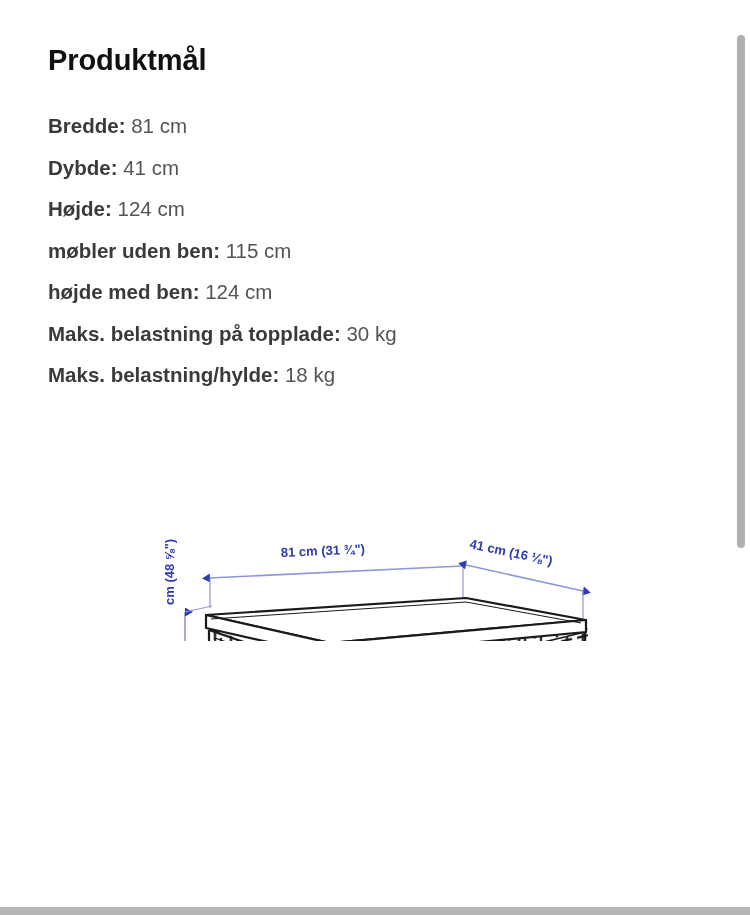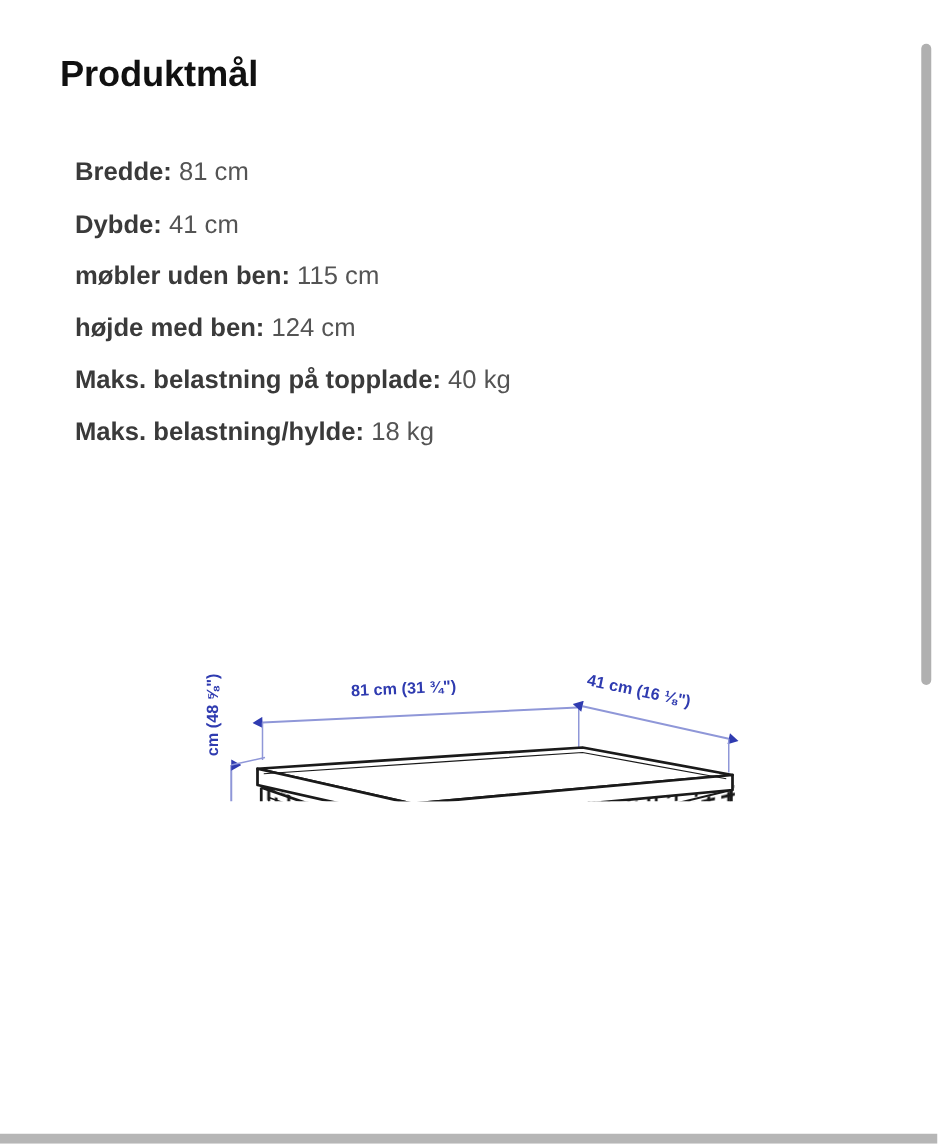--- a/index.html
+++ b/index.html
@@ -35,21 +35,21 @@
     color: #111111;
     letter-spacing: -0.1px;
   }
 
   .spec-list {
     position: absolute;
     left: 48px;
     top: 105px;
     width: 600px;
     list-style: none;
-    margin: 12px;
+    margin: 0;
     padding: 0;
   }
   .spec-row {
     font-size: 20.5px;
     line-height: 41.5px;
     color: #484848;
     white-space: nowrap;
   }
   .spec-label {
     font-weight: bold;
@@ -120,30 +120,34 @@
   <ul class="spec-list">
     <li class="spec-row">
       <span class="spec-label">Bredde:</span>
       <span class="spec-value">81 cm</span>
     </li>
     <li class="spec-row">
       <span class="spec-label">Dybde:</span>
       <span class="spec-value">41 cm</span>
     </li>
     <li class="spec-row">
+      <span class="spec-label">Højde:</span>
+      <span class="spec-value">124 cm</span>
+    </li>
+    <li class="spec-row">
       <span class="spec-label">møbler uden ben:</span>
       <span class="spec-value">115 cm</span>
     </li>
     <li class="spec-row">
       <span class="spec-label">højde med ben:</span>
       <span class="spec-value">124 cm</span>
     </li>
     <li class="spec-row">
       <span class="spec-label">Maks. belastning på topplade:</span>
-      <span class="spec-value">40 kg</span>
+      <span class="spec-value">30 kg</span>
     </li>
     <li class="spec-row">
       <span class="spec-label">Maks. belastning/hylde:</span>
       <span class="spec-value">18 kg</span>
     </li>
   </ul>
 
   <div class="drawing-wrap">
     <svg class="drawing-svg" width="730" height="395" viewBox="0 0 730 395">
 

